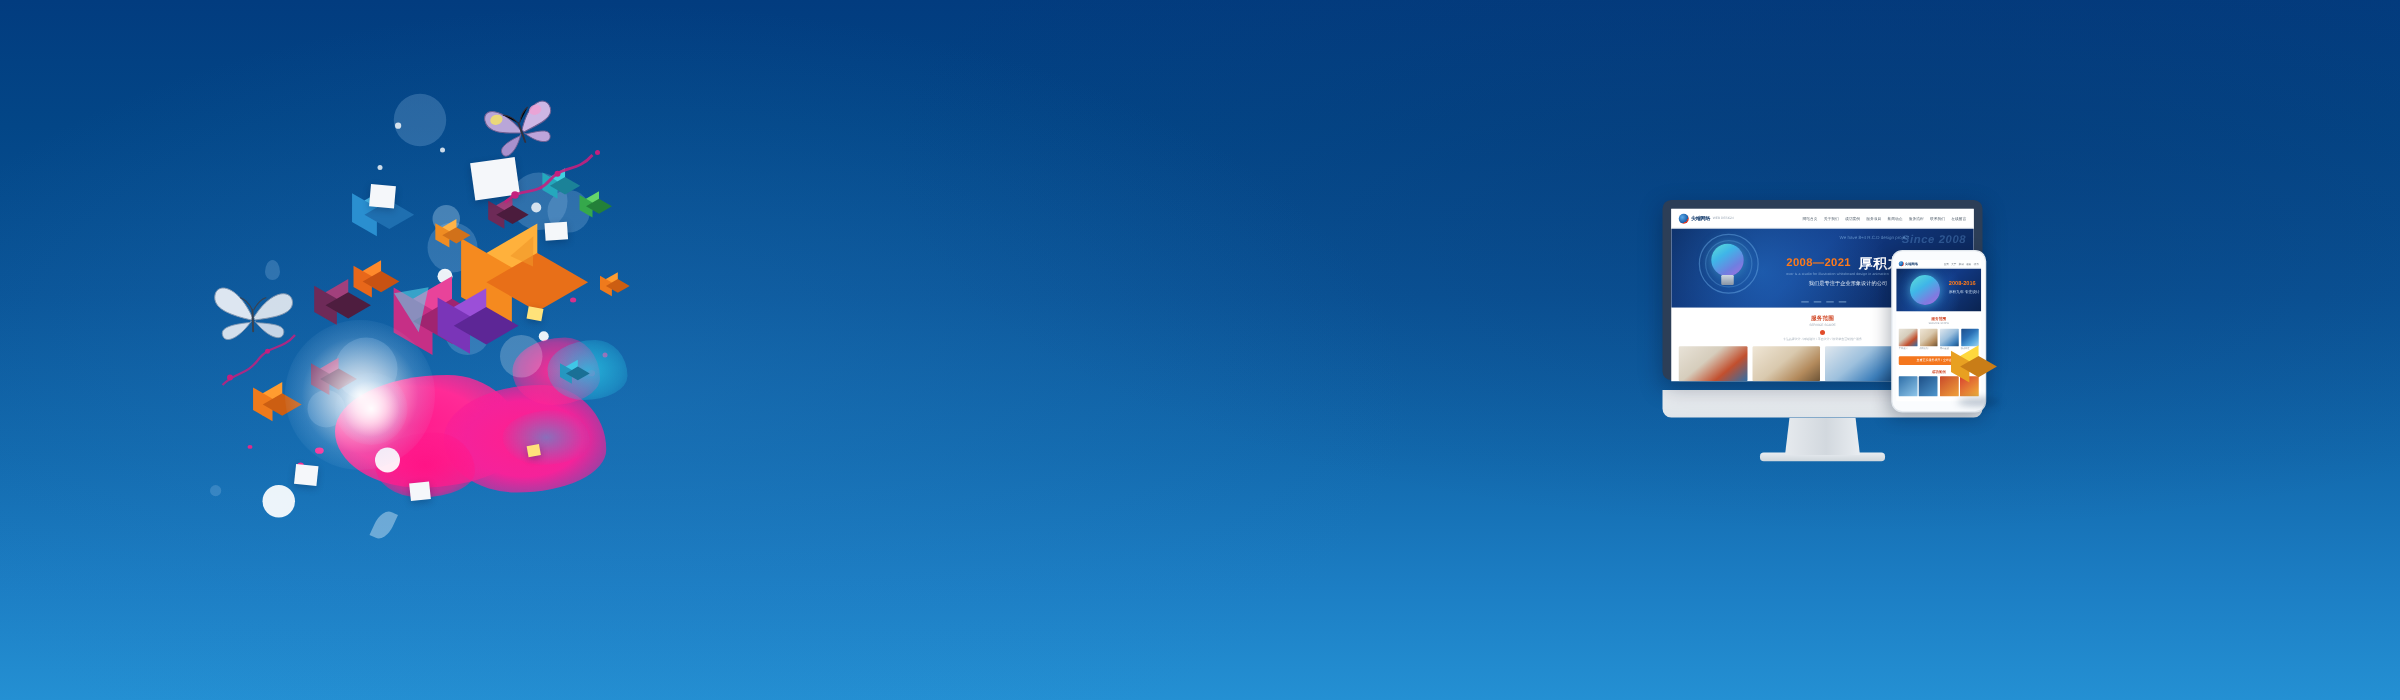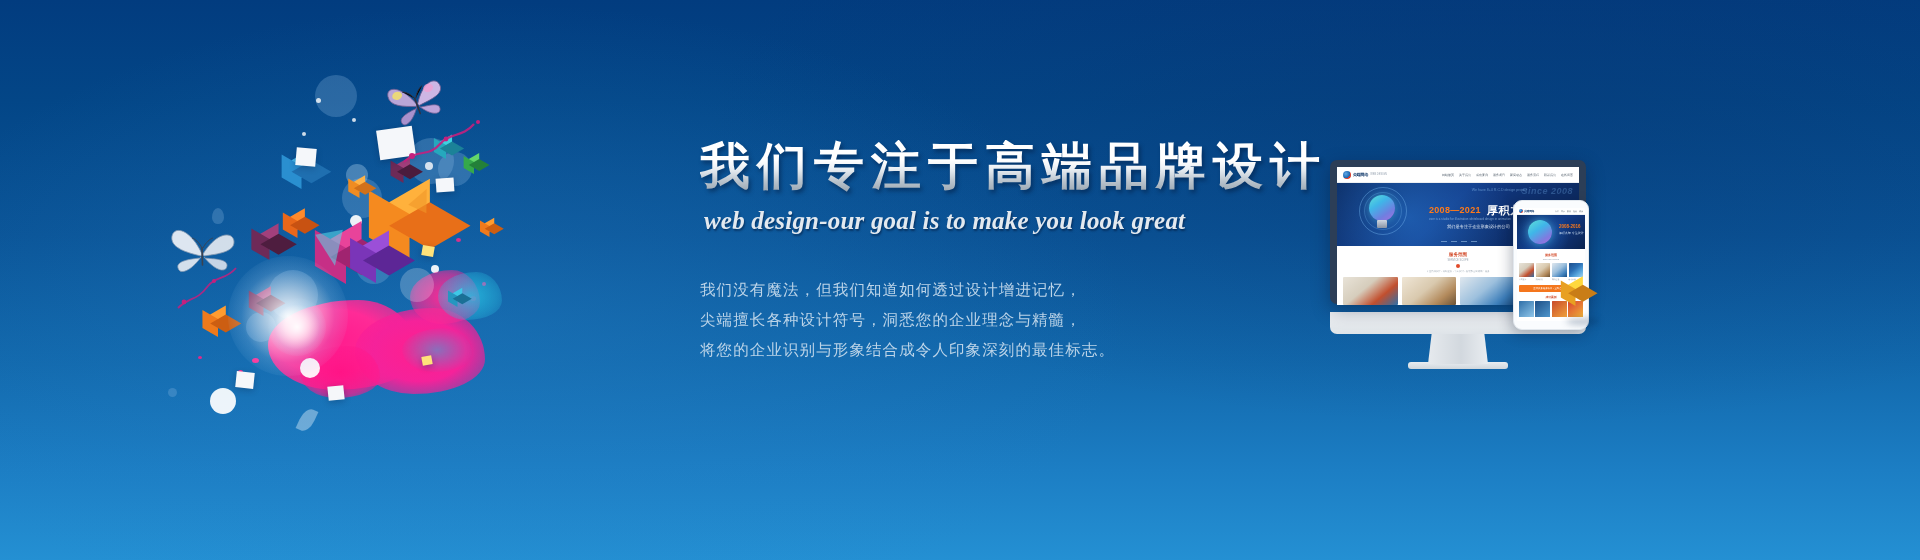--- a/index.html
+++ b/index.html
@@ -652,29 +652,20 @@
     </svg>
     <svg style="position:absolute;left:24px;top:196px;" width="70" height="60" viewBox="0 0 70 60">
       <path d="M4 52 C16 40, 22 46, 34 30 C42 20, 52 24, 62 12" stroke="#c4207e" stroke-width="1.8" fill="none" opacity="0.85"></path>
       <circle cx="10" cy="46" r="2.4" fill="#c4207e"></circle>
       <circle cx="40" cy="25" r="2" fill="#c4207e"></circle>
     </svg>
 
     <div class="art-el" style="left:150px;top:348px;width:14px;height:24px;background:rgba(210,232,248,0.45);border-radius:60% 0 60% 0;transform:rotate(25deg);"></div>
   </div>
 
-  <div class="copy">
-    <h1 class="headline">我们专注于高端品牌设计</h1>
-    <div class="subhead">web design-our goal is to make you look great</div>
-    <div class="body-copy">
-      <div class="body-line">我们没有魔法，但我们知道如何透过设计增进记忆，</div>
-      <div class="body-line">尖端擅长各种设计符号，洞悉您的企业理念与精髓，</div>
-      <div class="body-line">将您的企业识别与形象结合成令人印象深刻的最佳标志。</div>
-    </div>
-  </div>
 
   <div class="devices">
 
     <div class="mon-base"></div>
     <div class="mon-neck"></div>
     <div class="mon-chin"></div>
 
     <div class="monitor">
       <div class="screen">
 

